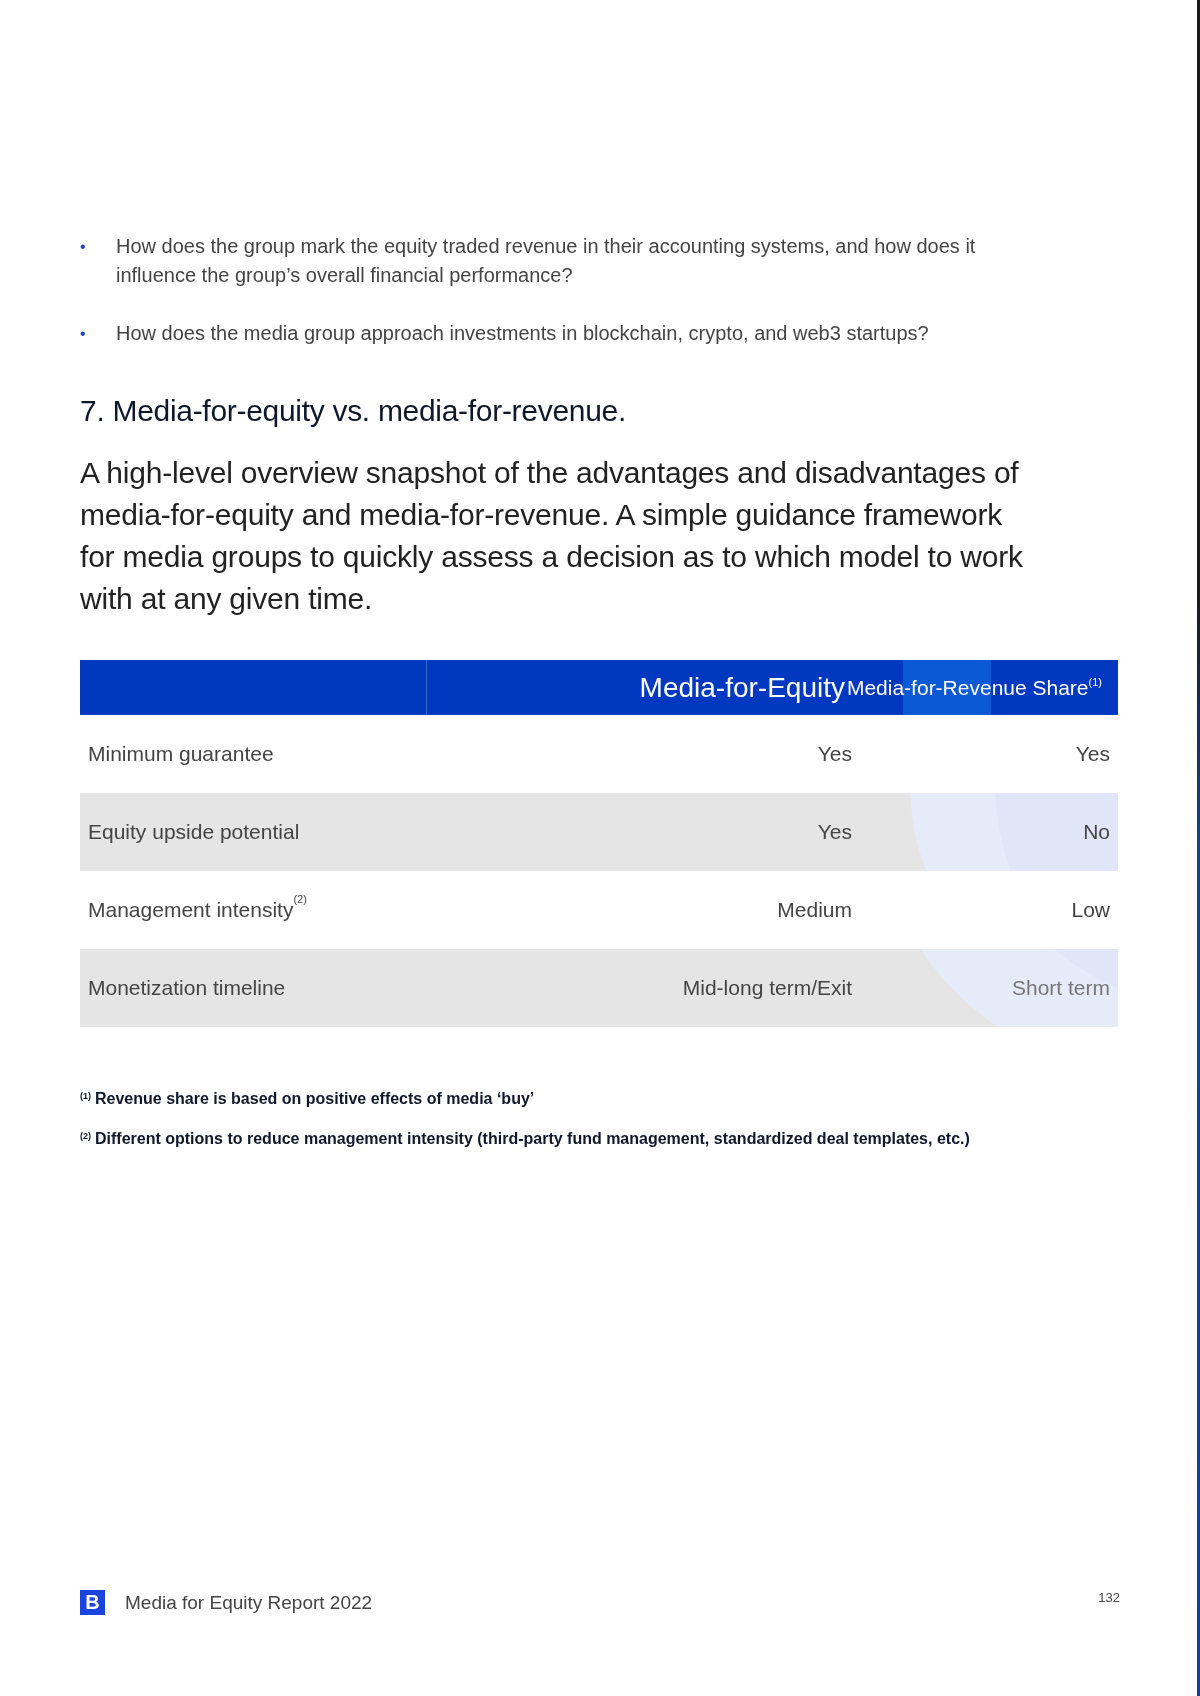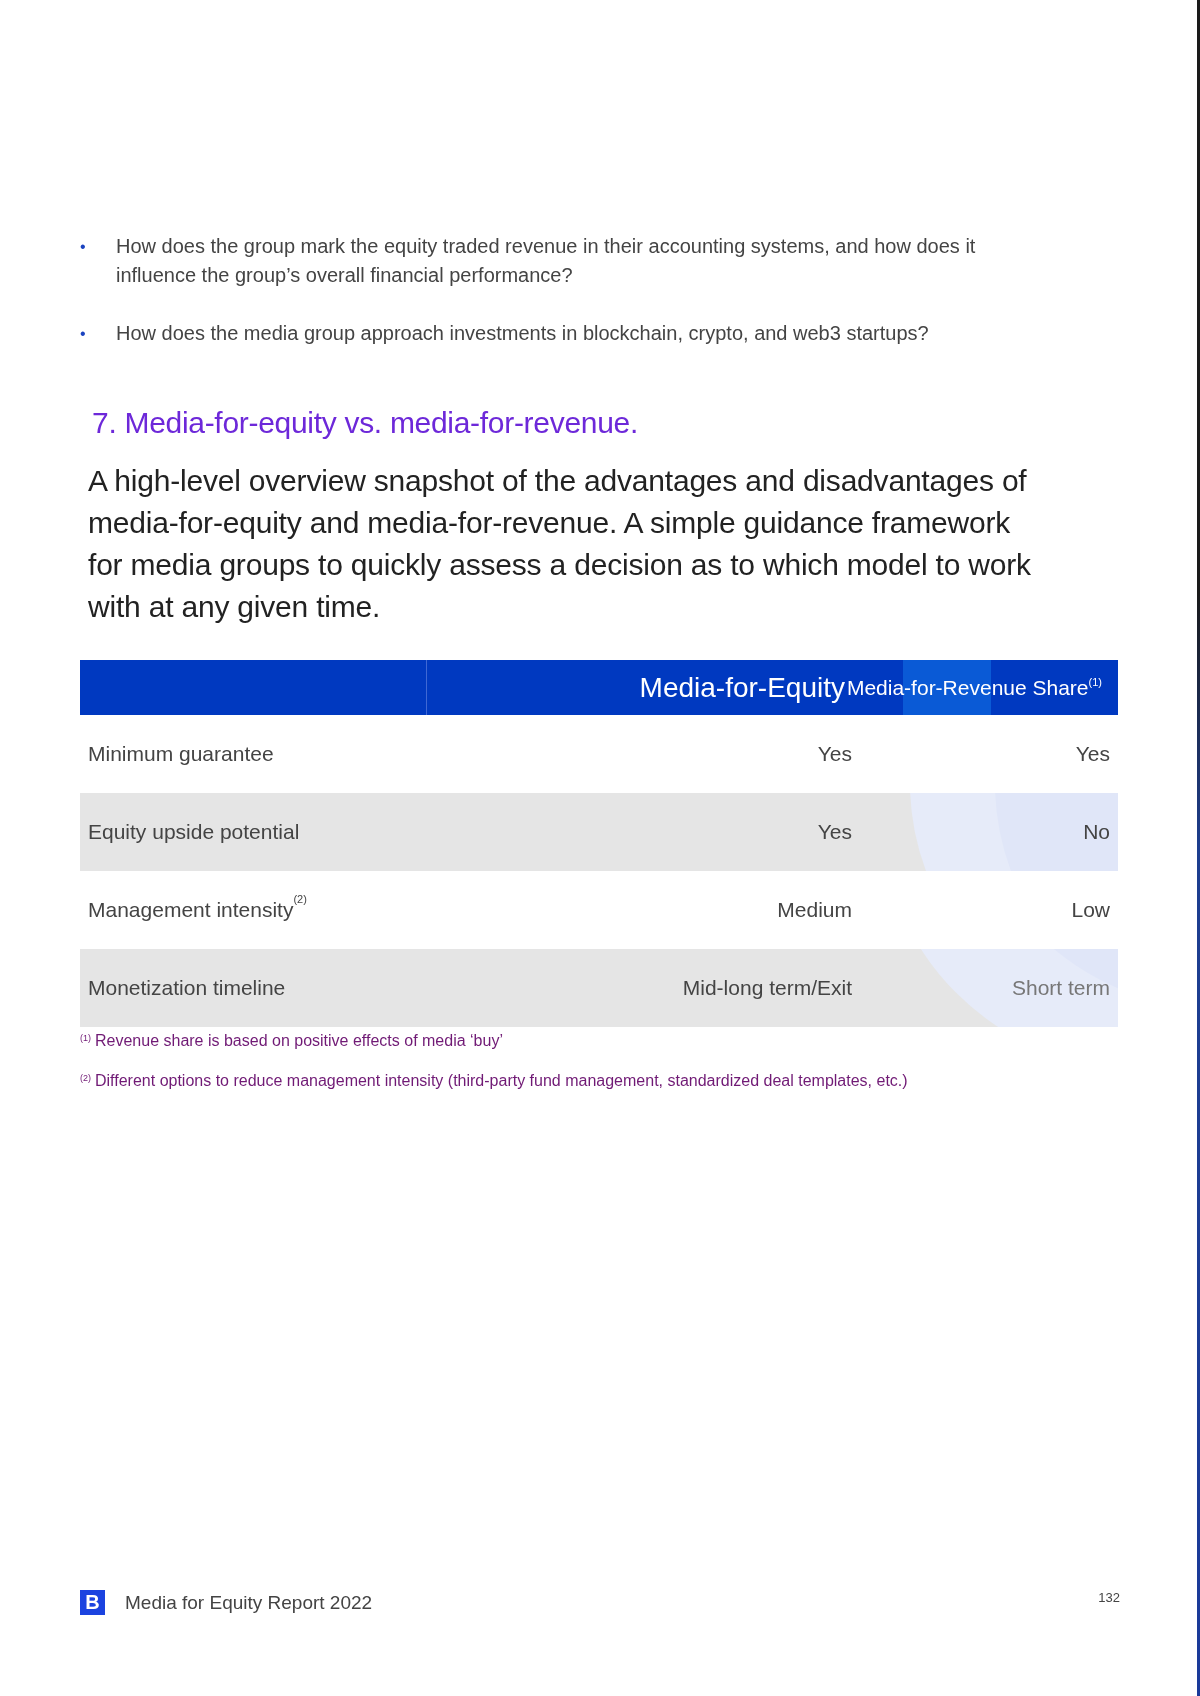--- a/index.html
+++ b/index.html
@@ -1,37 +1,37 @@
 <!DOCTYPE html>
 <html><head>
   <meta charset="utf-8">
   <style>
     html, body { margin:0; padding:0; }
     body { width:1200px; height:1696px; position:relative; background:#ffffff; font-family:"Liberation Sans", sans-serif; color:#3d3d3d; overflow:hidden; }
     .edge { position:absolute; right:0; top:0; width:3px; height:1696px; background:linear-gradient(#1a1a1a 0%, #1a1a1a 35%, #1d3e8f 50%, #1a3a9a 100%); }
     .bullets { position:absolute; left:80px; top:232px; width:960px; margin:0; padding:0; list-style:none; }
     .bullets li { position:relative; padding-left:36px; font-size:20px; line-height:29px; color:#444; margin-bottom:29px; }
     .bullets li .dot { position:absolute; left:0; top:0; color:#1b43c0; font-size:16px; }
-    h2.section { position:absolute; left:80px; top:394px; margin:12px; font-weight:normal; font-size:30px; color:#6d28d9; letter-spacing:-0.3px; }
-    p.lead { position:absolute; left:80px; top:452px; width:960px; margin:8px; font-size:30px; line-height:42px; color:#222; letter-spacing:-0.2px; }
+    h2.section { position:absolute; left:80px; top:394px; margin:0; font-weight:normal; font-size:30px; color:#0f172a; letter-spacing:-0.3px; }
+    p.lead { position:absolute; left:80px; top:452px; width:960px; margin:0; font-size:30px; line-height:42px; color:#222; letter-spacing:-0.2px; }
     .table { position:absolute; left:80px; top:660px; width:1038px; }
     .thead { height:55px; background:#0039c0; position:relative; display:flex; overflow:hidden; }
     .thead .accent { position:absolute; left:823px; top:0; width:88px; height:55px; background:#0a5ad6; }
     .thead .c0 { width:346px; border-right:1px solid #3f68d4; }
     .thead .c1 { width:418px; text-align:right; color:#fff; font-size:28px; line-height:55px; position:relative; }
     .thead .c2 { flex:1; text-align:right; color:#fff; font-size:21px; line-height:55px; padding-right:16px; position:relative; }
     sup { font-size:11px; vertical-align:top; position:relative; top:-5px; }
     .row { height:78px; display:flex; align-items:center; position:relative; overflow:hidden;justify-content:center; }
     .row.alt { background:#e5e5e5; }
     .row .label { width:346px; padding-left:8px; font-size:21px; color:#444; position:relative; z-index:1; }
     .row .v1 { width:418px; text-align:right; font-size:21px; color:#444; position:relative; z-index:1; }
     .row .v2 { flex:1; text-align:right; font-size:21px; color:#444; padding-right:8px; position:relative; z-index:1; }
     .row .v2.muted { color:#777; }
     .swirl { position:absolute; border-radius:50%; }
-    .footnotes { position:absolute; left:80px; top:1031px; font-size:16px; color:#701a75; }
+    .footnotes { position:absolute; left:80px; top:1089px; font-size:16px; color:#0f172a;font-weight:bold; }
     .footnotes div { margin-bottom:20px; line-height:20px; }
     .footnotes sup { font-size:9px; top:-3px; margin-right:4px; }
     .footer { position:absolute; left:80px; top:1590px; width:1040px; height:26px; }
     .logo { position:absolute; left:0; top:0; width:25px; height:25px; background:#1b43e0; color:#fff; font-weight:bold; font-size:20px; line-height:25px; text-align:center; }
     .footer .title { position:absolute; left:45px; top:2px; font-size:19px; color:#444; }
     .footer .page { position:absolute; right:0; top:0; font-size:13px; color:#444; }
   </style>
 </head>
 <body>
 

